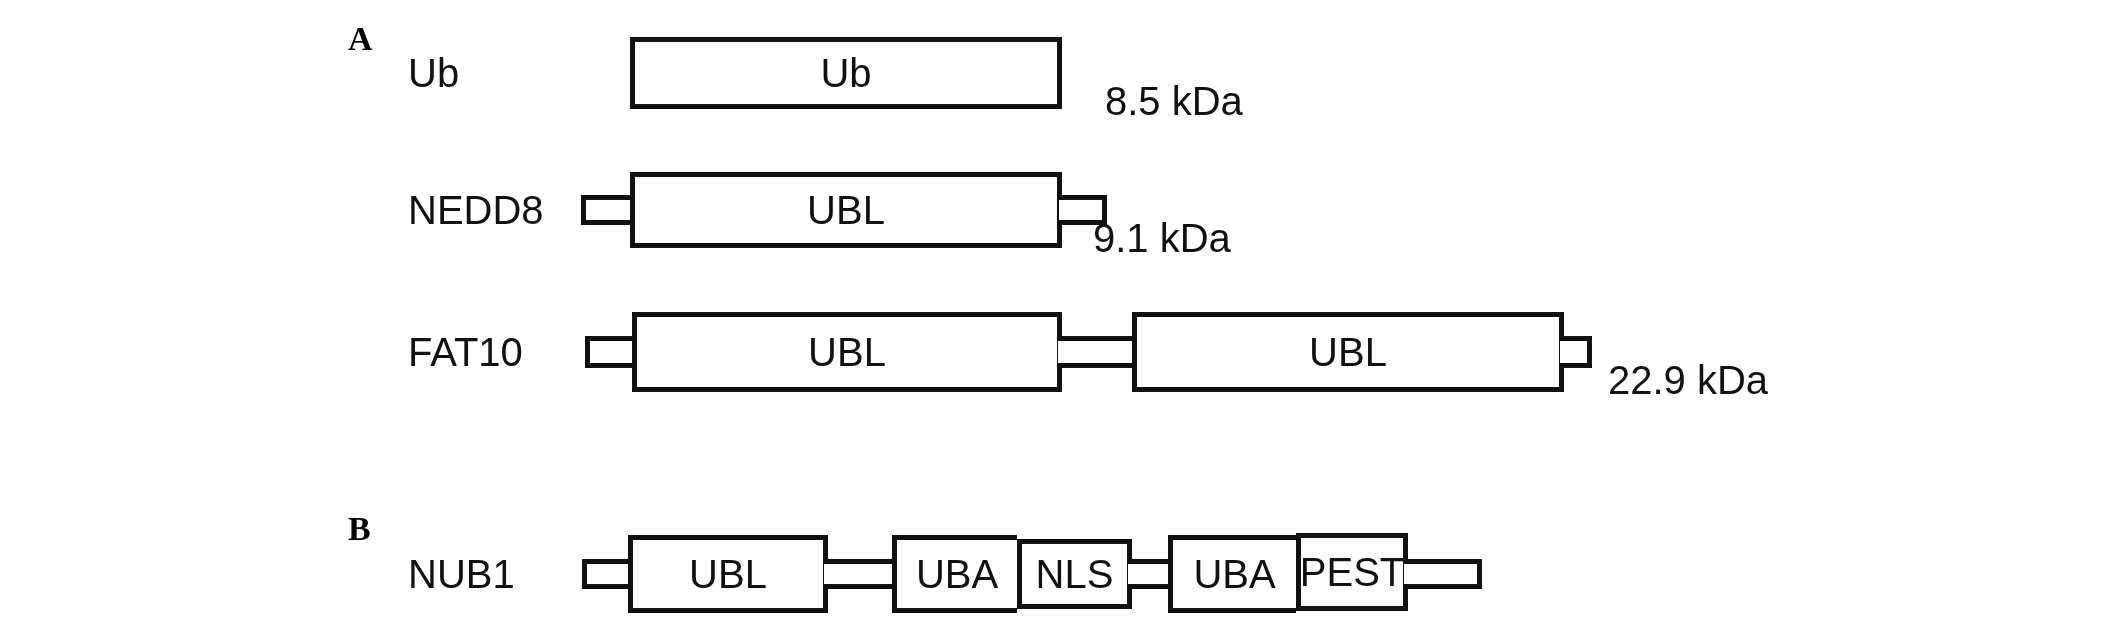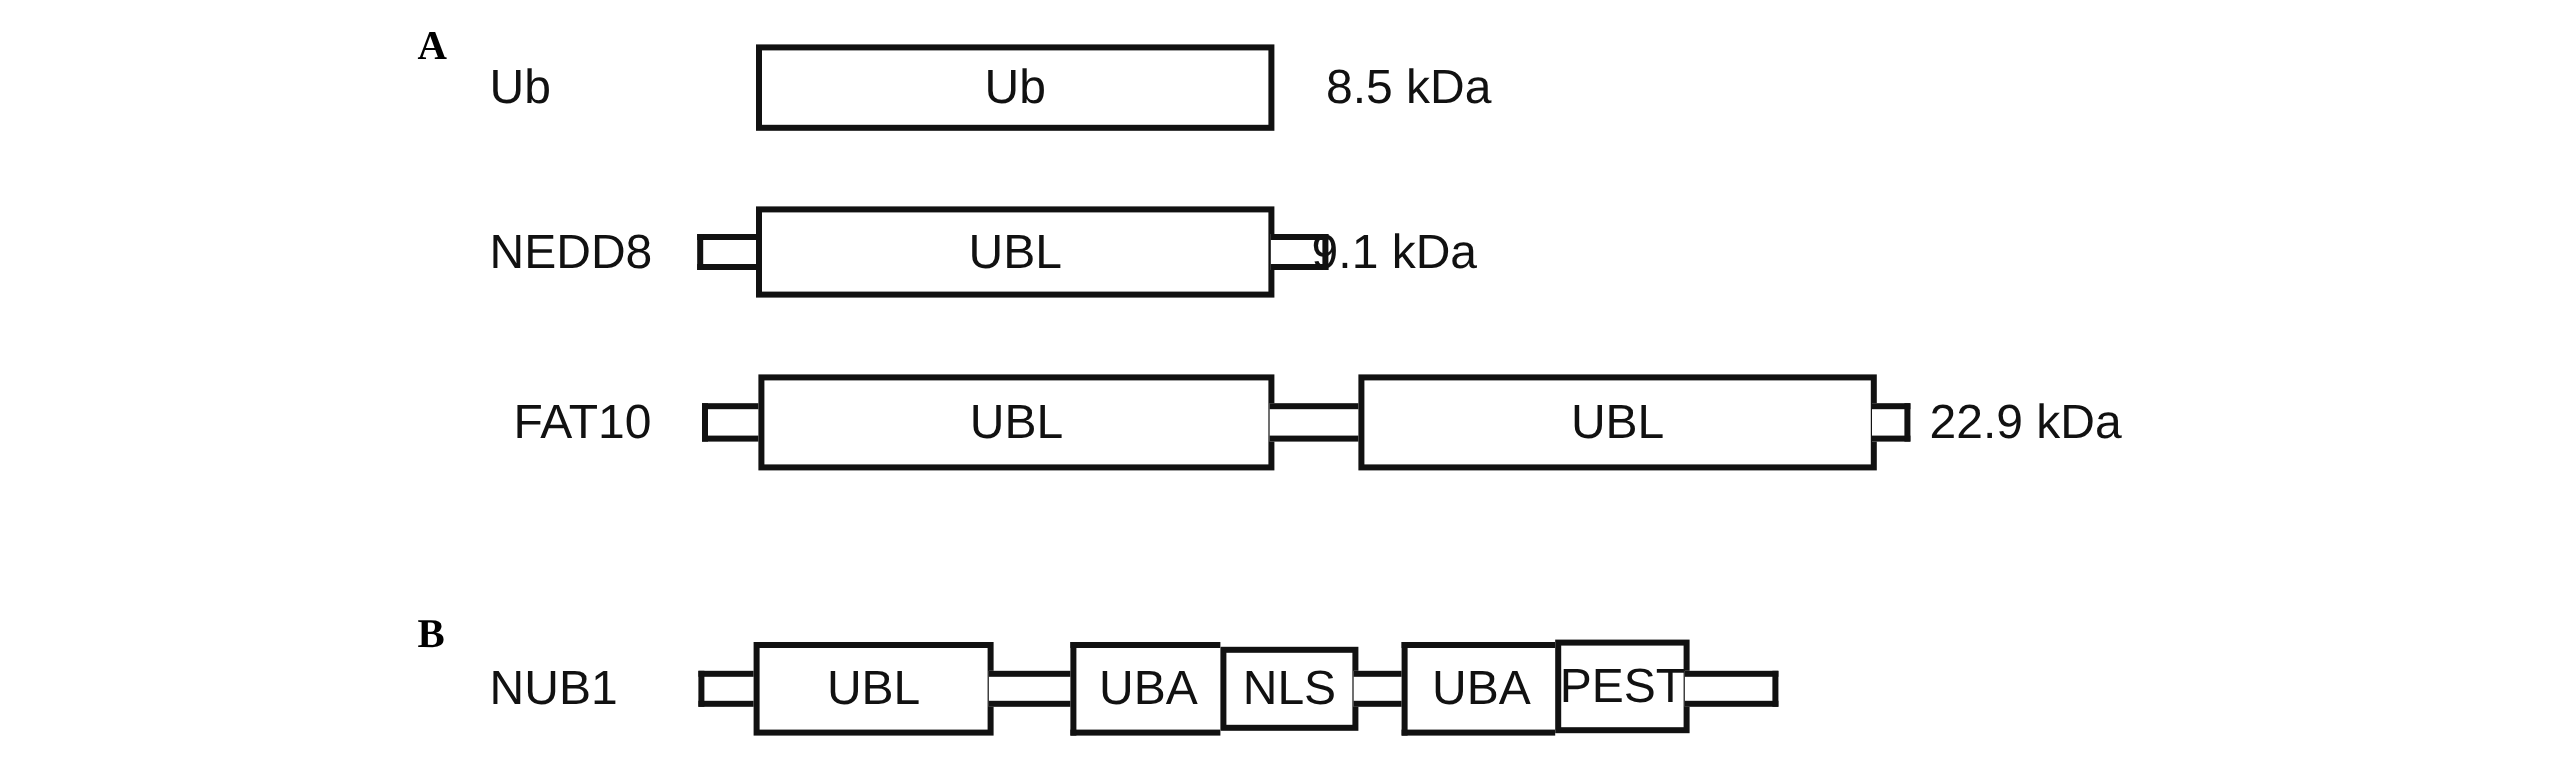--- a/index.html
+++ b/index.html
@@ -39,20 +39,21 @@
 
   
   .mass-label {
     position: absolute;
     font-family: "Liberation Sans", sans-serif;
     font-size: 40px;
     line-height: 1;
     color: #111;
     white-space: nowrap;
     transform: translateY(-50%);
+    margin-top: 28px;
   }
 
   
   .domain-box {
     position: absolute;
     box-sizing: border-box;
     border: 5px solid #111111;
     background: #ffffff;
     display: flex;
     align-items: center;
@@ -102,21 +103,21 @@
 <div class="tail open-right" style="left:581px; top:210px; width:52px; height:30px;"></div>
 
 <div class="domain-box" style="left:630px; top:210px; width:432px; height:76px;">
   <span class="domain-text">UBL</span>
 </div>
 
 <div class="tail open-left" style="left:1059px; top:210px; width:48px; height:30px;"></div>
 
 <div class="mass-label" style="left:1093px; top:210px;">9.1 kDa</div>
 
-<div class="protein-label" style="left:428px; top:352px;">FAT10</div>
+<div class="protein-label" style="left:408px; top:352px;">FAT10</div>
 
 <div class="tail open-right" style="left:585px; top:352px; width:50px; height:32px;"></div>
 
 <div class="domain-box" style="left:632px; top:352px; width:430px; height:80px;">
   <span class="domain-text">UBL</span>
 </div>
 
 <div class="tail open-both" style="left:1058px; top:352px; width:78px; height:32px;"></div>
 
 <div class="domain-box" style="left:1132px; top:352px; width:432px; height:80px;">

